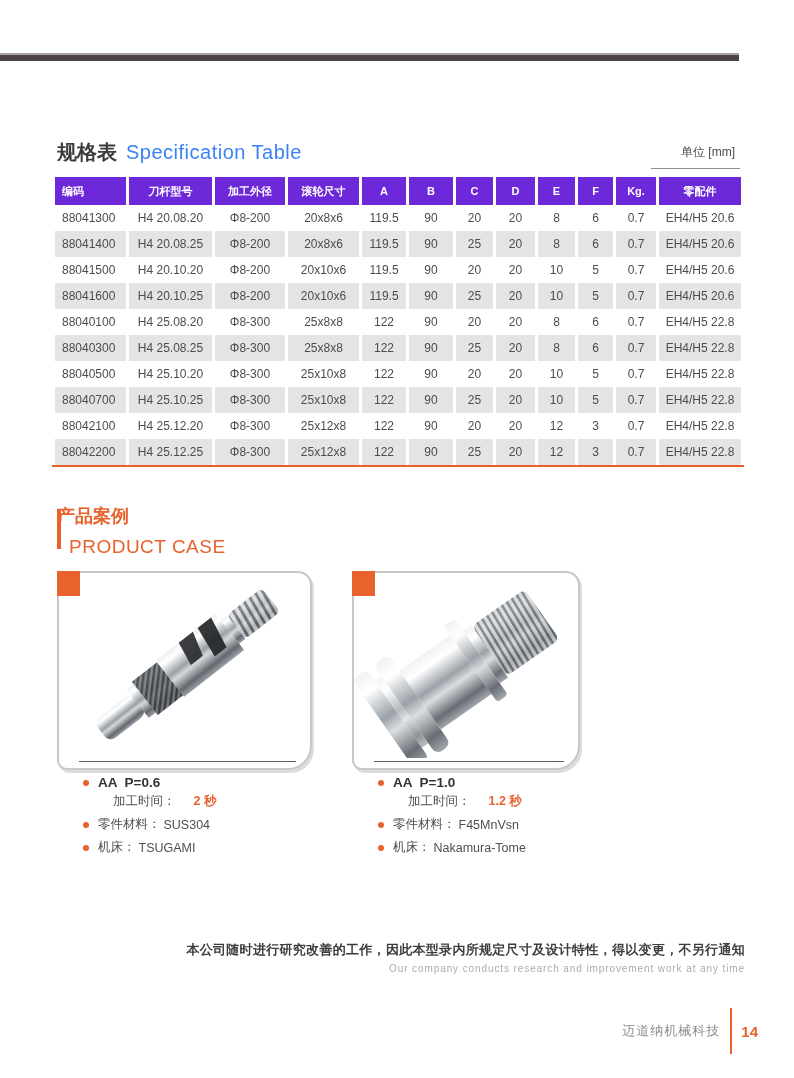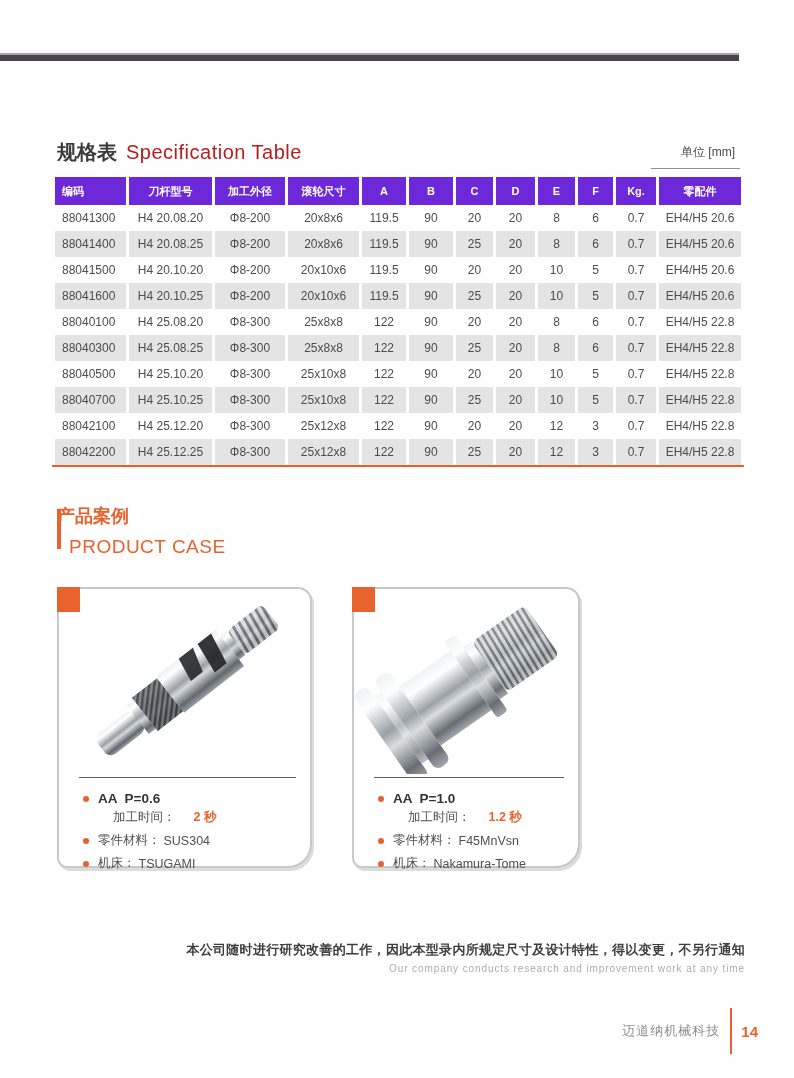--- a/index.html
+++ b/index.html
@@ -5,42 +5,42 @@
   html,body{margin:0;padding:0;background:#ffffff;}
   .page{position:relative;width:794px;height:1078px;background:#fff;overflow:hidden;
         font-family:"Liberation Sans","DejaVu Sans",sans-serif;color:#3b3b3b;}
 
   
   .top-rule{position:absolute;left:0;top:53px;width:739px;height:6px;background:#4a4448;border-top:2px solid #a9a3a7;}
 
   
   .spec-heading{position:absolute;left:57px;top:139px;display:flex;align-items:baseline;}
   .spec-title-zh{font-size:20px;font-weight:bold;color:#3b3b3b;}
-  .spec-title-en{font-size:20px;color:#b91c1c;margin-left:9px;letter-spacing:0.5px;}
+  .spec-title-en{font-size:20px;color:#3b82f6;margin-left:9px;letter-spacing:0.5px;}
   .unit-label{position:absolute;right:54px;top:144px;font-size:12px;color:#4a4a4a;
               border-bottom:1px solid #8f8f8f;padding:0 5px 7px 30px;}
 
   
   .table-wrap{position:absolute;left:52px;top:177px;width:692px;border-bottom:2px solid #e8612c;}
   table.spec{width:100%;border-collapse:separate;border-spacing:3px 0;table-layout:fixed;}
   table.spec th{background:#6d28d9;color:#fff;font-size:11px;font-weight:bold;height:28px;
                 text-align:center;padding:0;overflow:hidden;white-space:nowrap;}
   table.spec td{font-size:12px;color:#4c4c4c;height:26px;text-align:center;padding:0;
                 overflow:hidden;white-space:nowrap;background:#fff;}
   table.spec th:first-child, table.spec td:first-child{text-align:left;padding-left:7px;}
   table.spec tbody tr:nth-child(even) td{background:#e4e4e4;}
 
   
   .case-header{position:absolute;left:57px;top:506px;}
   .accent-bar{position:absolute;left:0;top:3px;width:4px;height:40px;background:#e8622d;}
   .case-title-zh{font-size:18px;font-weight:bold;color:#e8622d;line-height:20px;}
   .case-title-en{margin-left:12px;font-size:19px;color:#e8622d;letter-spacing:0.5px;line-height:21px;margin-top:10px;}
 
   
-  .card{position:absolute;top:587px;height:281px;background:#fff;border:2px solid #c8c8c8;
+  .card{position:absolute;top:571px;height:199px;background:#fff;border:2px solid #c8c8c8;
         border-radius:8px 14px 24px 10px;box-sizing:border-box;box-shadow:2px 3px 0 rgba(178,178,178,0.45);}
   .card1{left:57px;width:255px;}
   .card2{left:352px;width:228px;}
   .corner-tag{position:absolute;left:-2px;top:-2px;width:23px;height:25px;background:#e8622d;}
   .card-photo{height:188px;display:flex;align-items:center;justify-content:center;overflow:hidden;}
   .card-divider{border-top:1px solid #5f5f5f;margin:0 14px 0 20px;}
   .card-details{padding:13px 6px 0 24px;}
   .name-row,.item-row{display:flex;align-items:center;}
   .dot{width:6px;height:6px;border-radius:50%;background:#e8622d;margin-right:9px;flex:0 0 auto;}
   .case-name{font-size:13.5px;font-weight:bold;color:#333;white-space:pre;}

